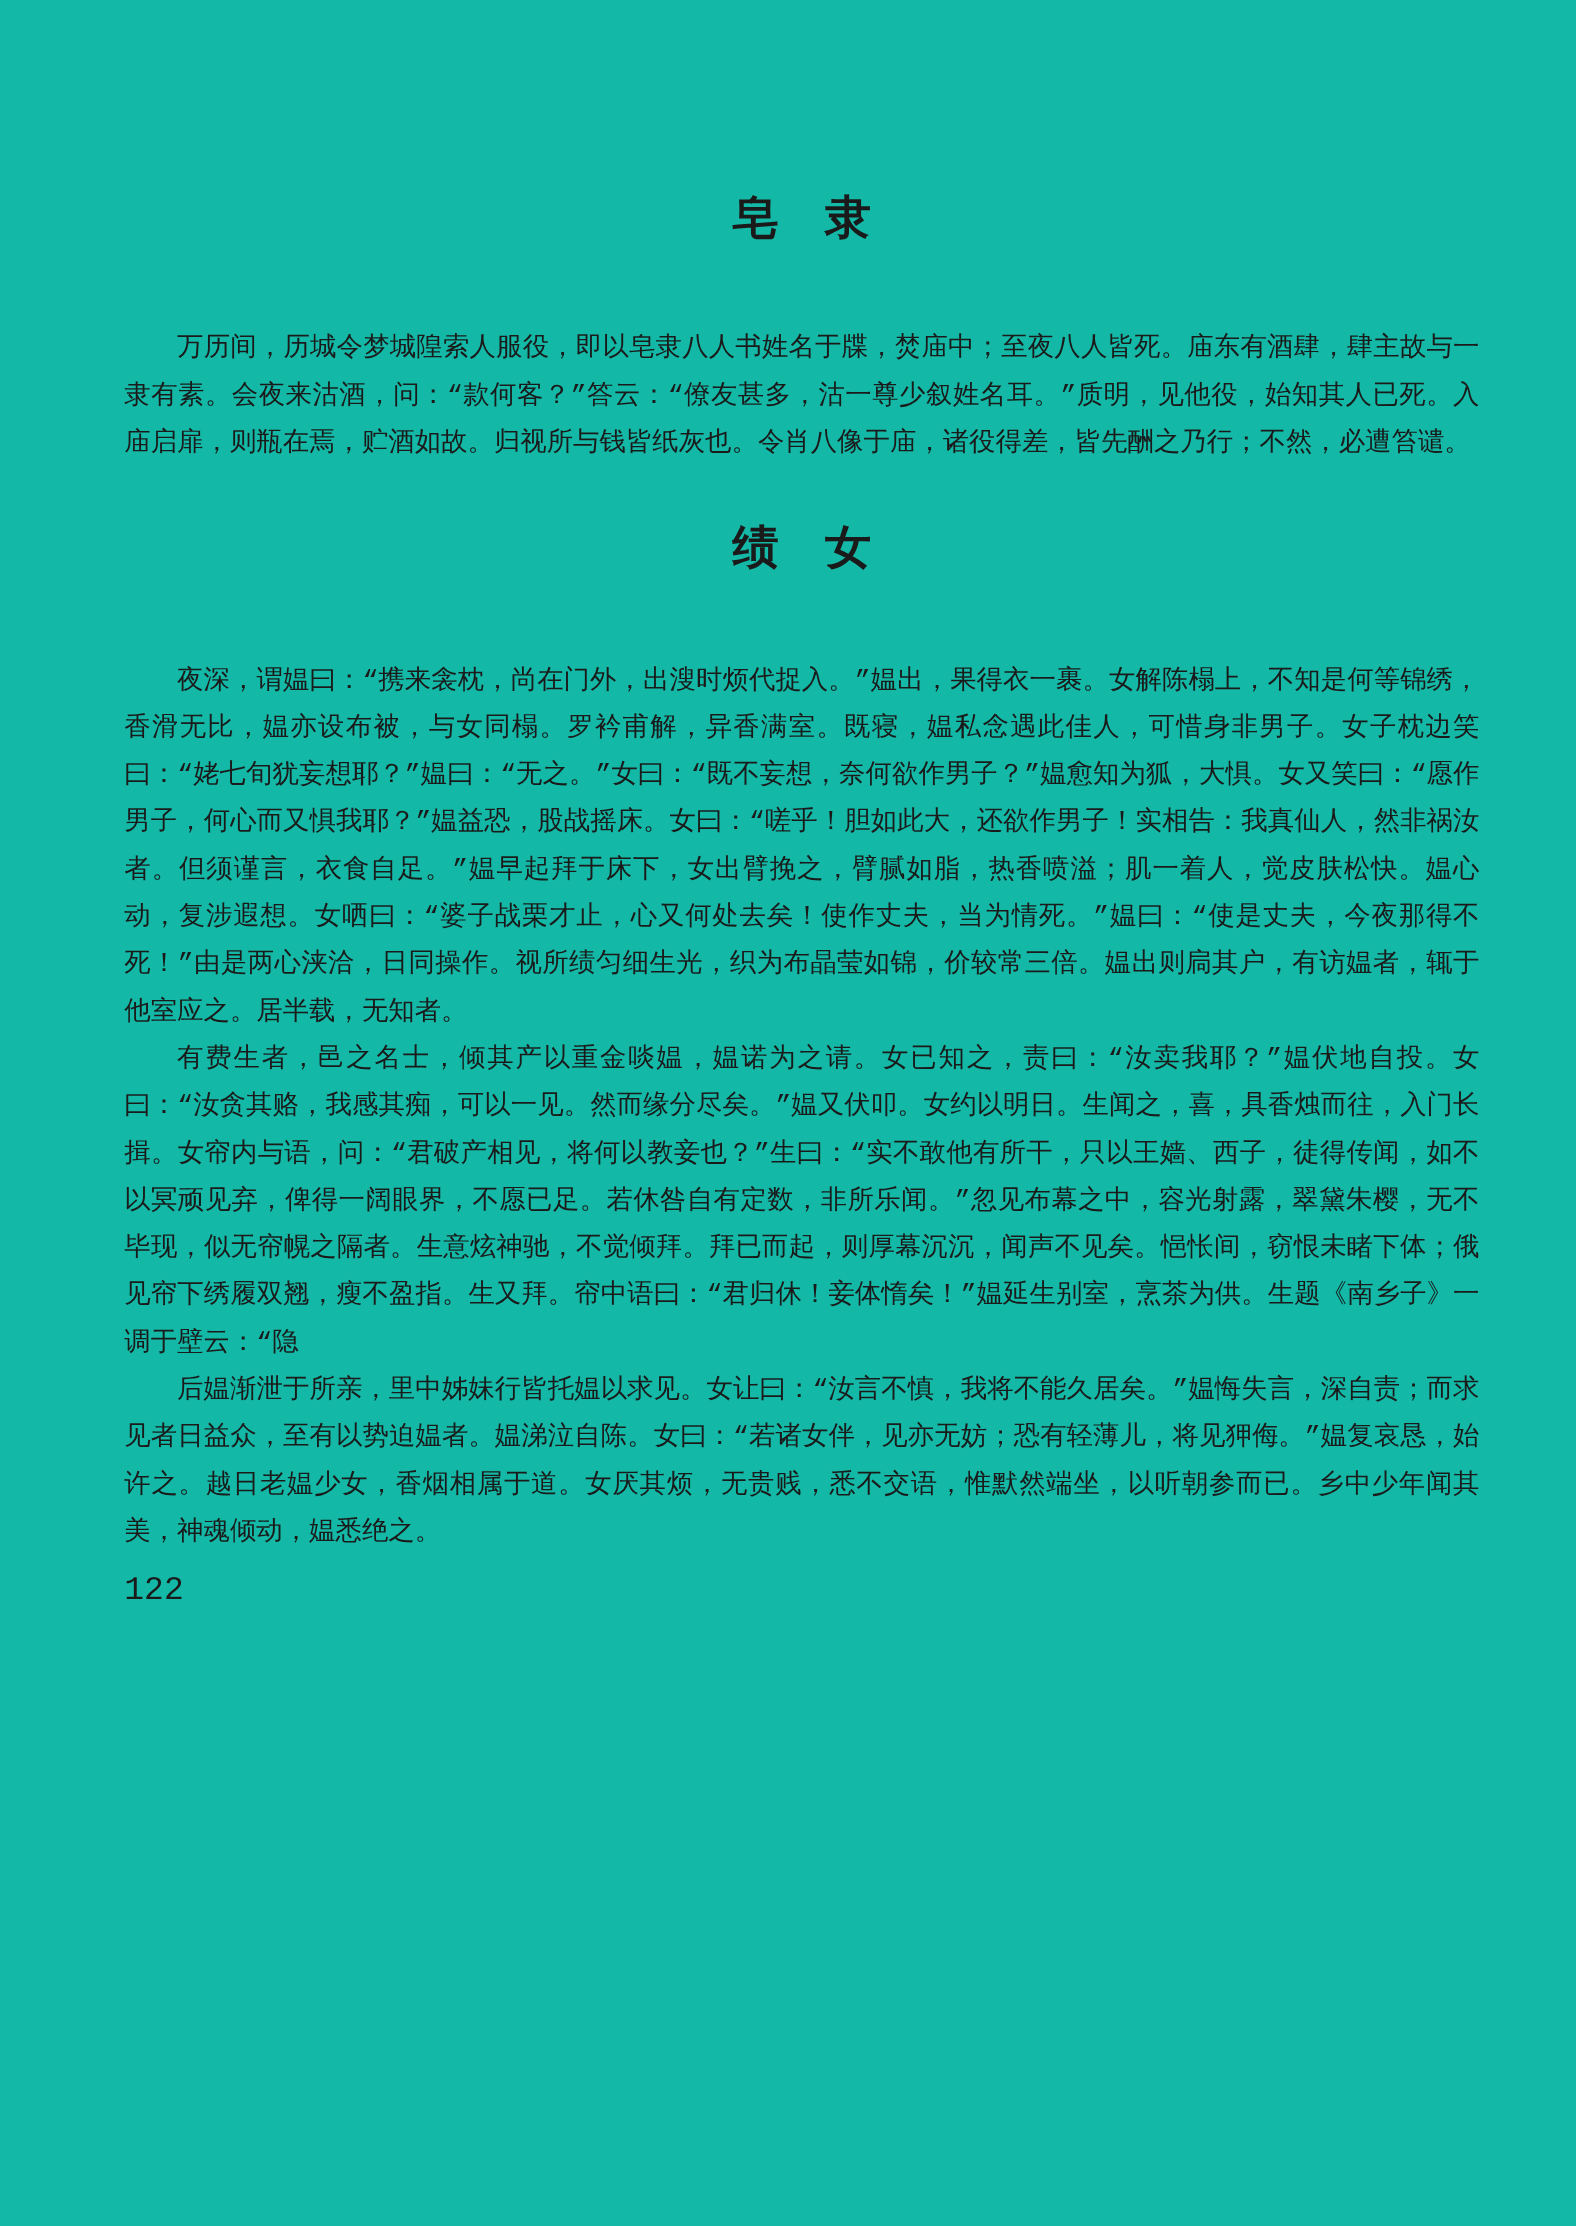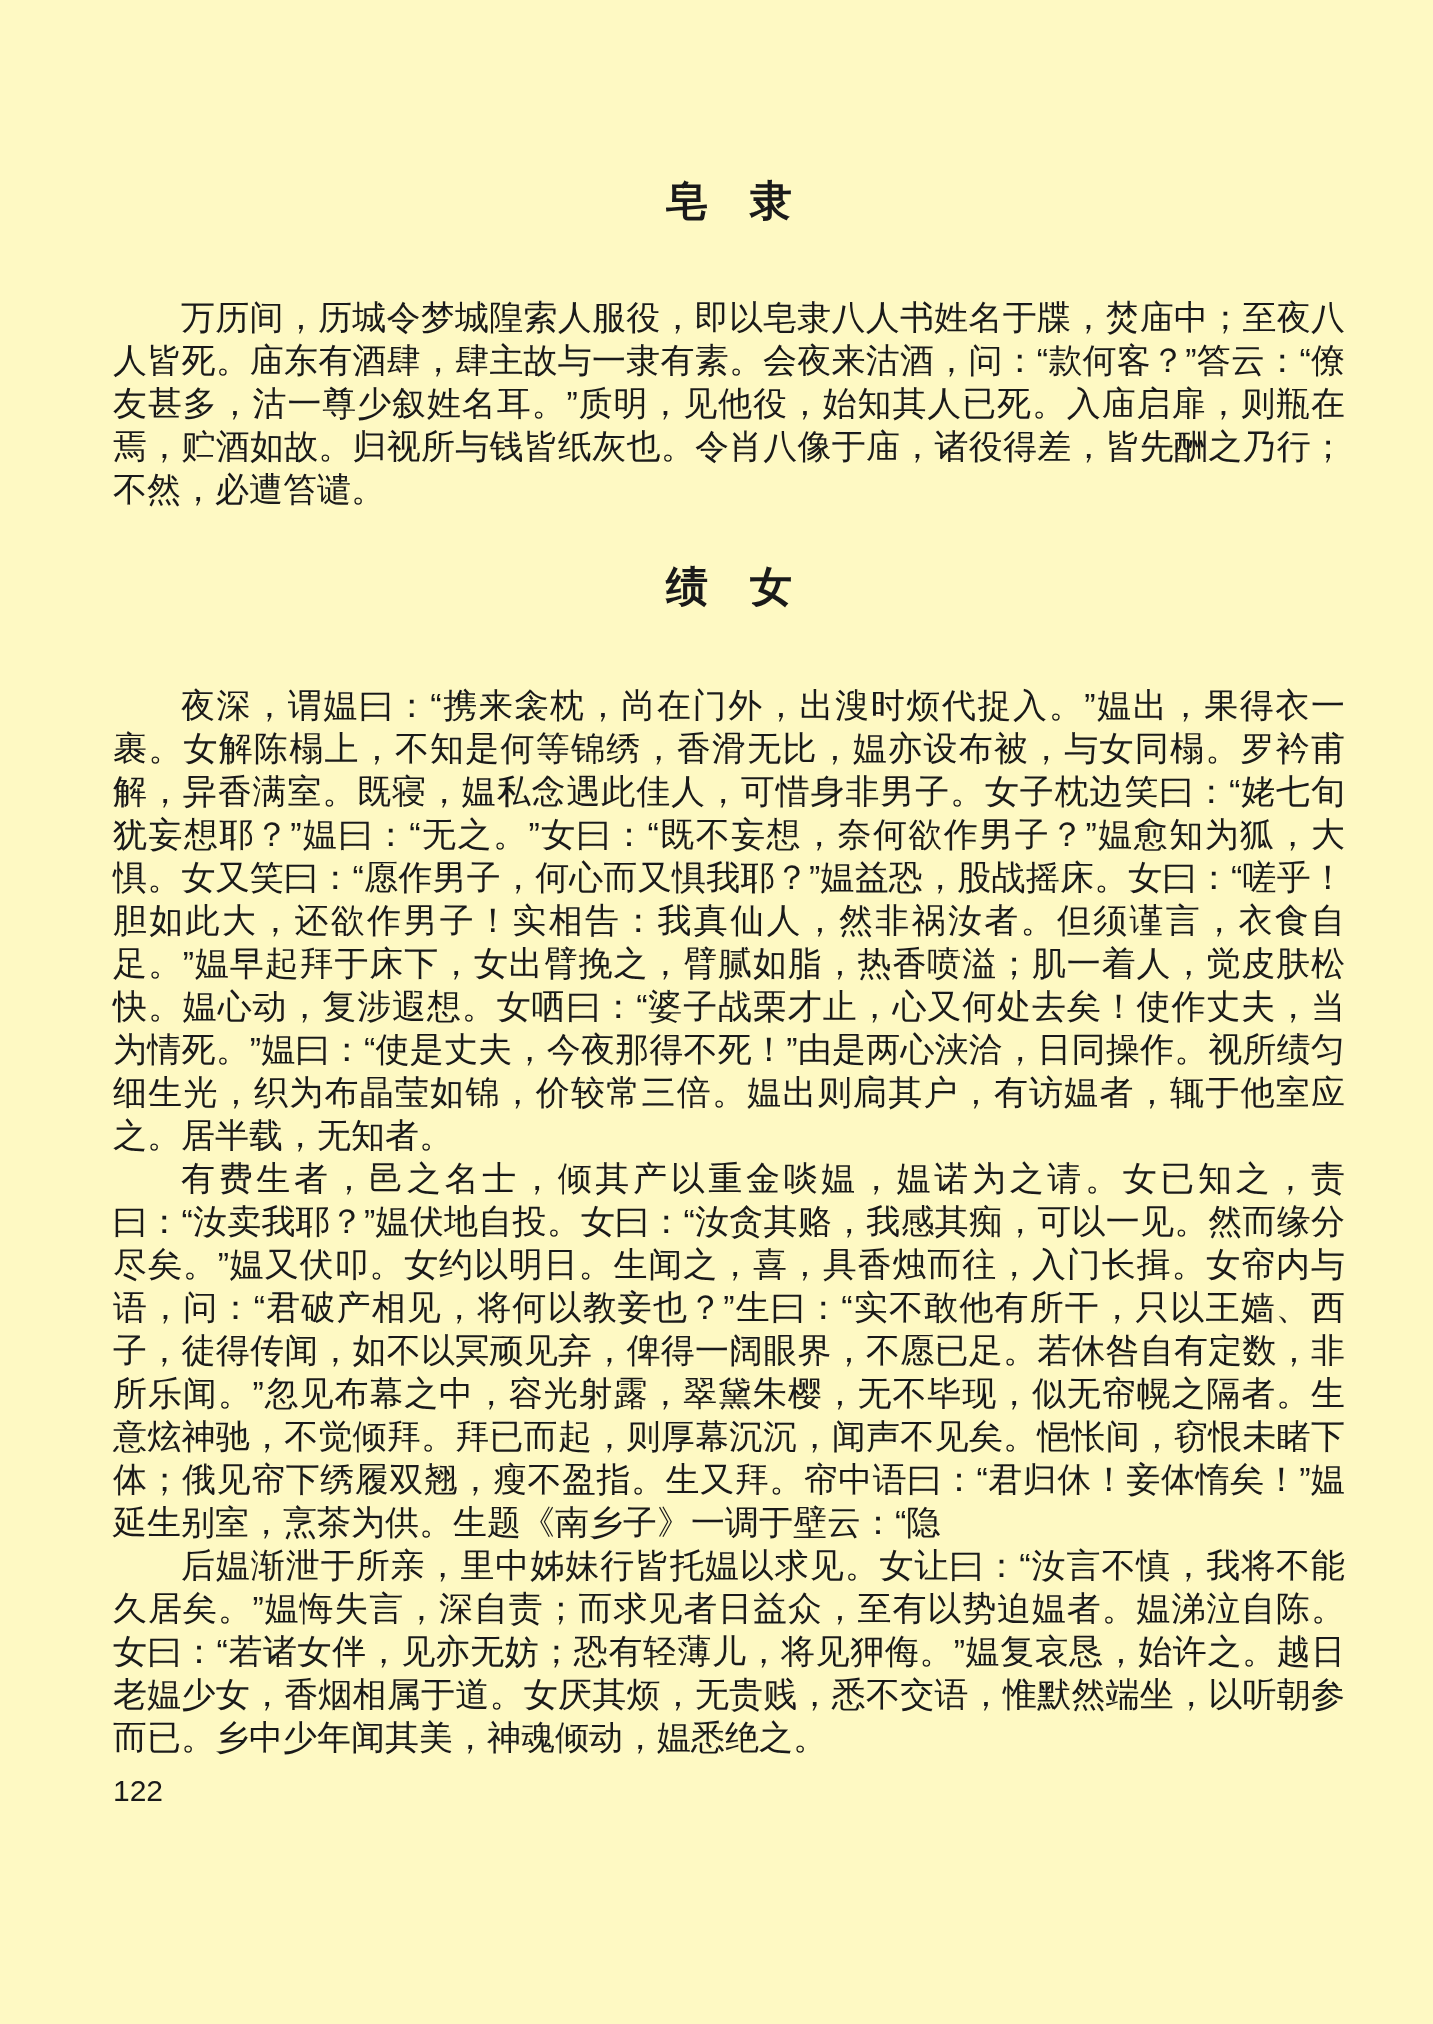--- a/index.html
+++ b/index.html
@@ -4,23 +4,23 @@
 <style>
   html, body {
     margin: 0;
     padding: 0;
     background: #ffffff;
   }
   .page {
     position: relative;
     width: 1433px;
     height: 2024px;
-    background: #fef9c3;
+    background: #14b8a6;
     color: #1a1a1a;
-    font-family: Liberation Sans, sans-serif;
+    font-family: Liberation Mono, monospace;
     overflow: hidden;
   }
   .content {
     position: absolute;
     left: 113px;
     top: 0;
     width: 1232px;
   }
   .story-title {
     margin: 0;
@@ -31,21 +31,21 @@
     font-weight: bold;
     letter-spacing: 0;
   }
   .story-title.first {
     margin-top: 180px;
   }
   .story-title.second {
     margin-top: 55px;
   }
   .paragraphs {
-    font-size: 34px;
+    font-size: 24px;
     line-height: 43px;
     text-align: justify;
   }
   .paragraphs.gap-a { margin-top: 74px; }
   .paragraphs.gap-b { margin-top: 76px; }
   .paragraphs p {
     margin: 0;
     padding: 0;
     text-indent: 2em;
   }

